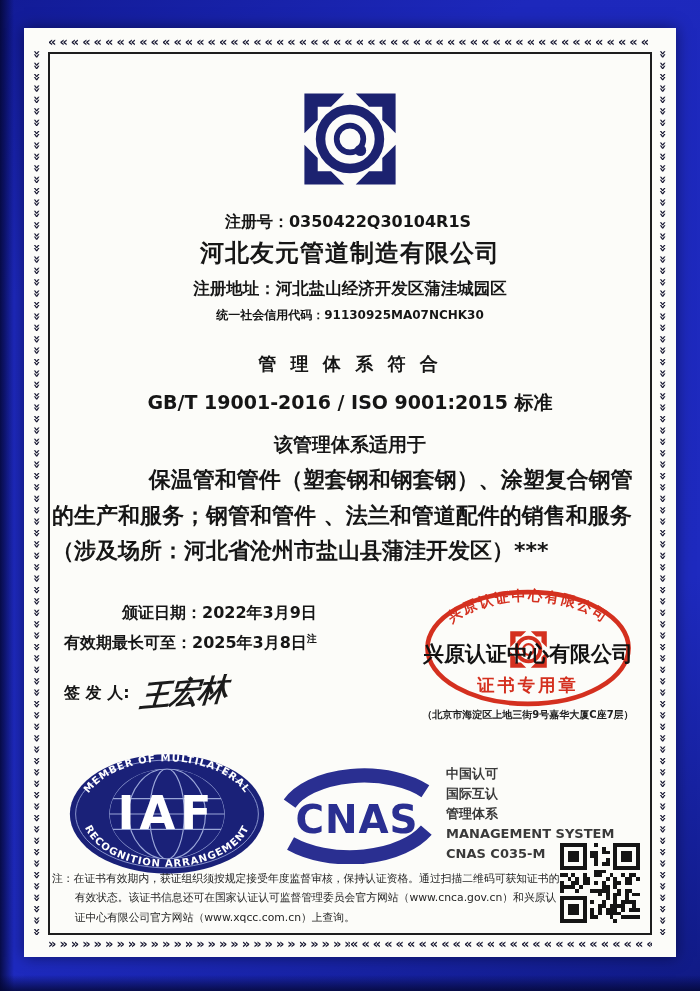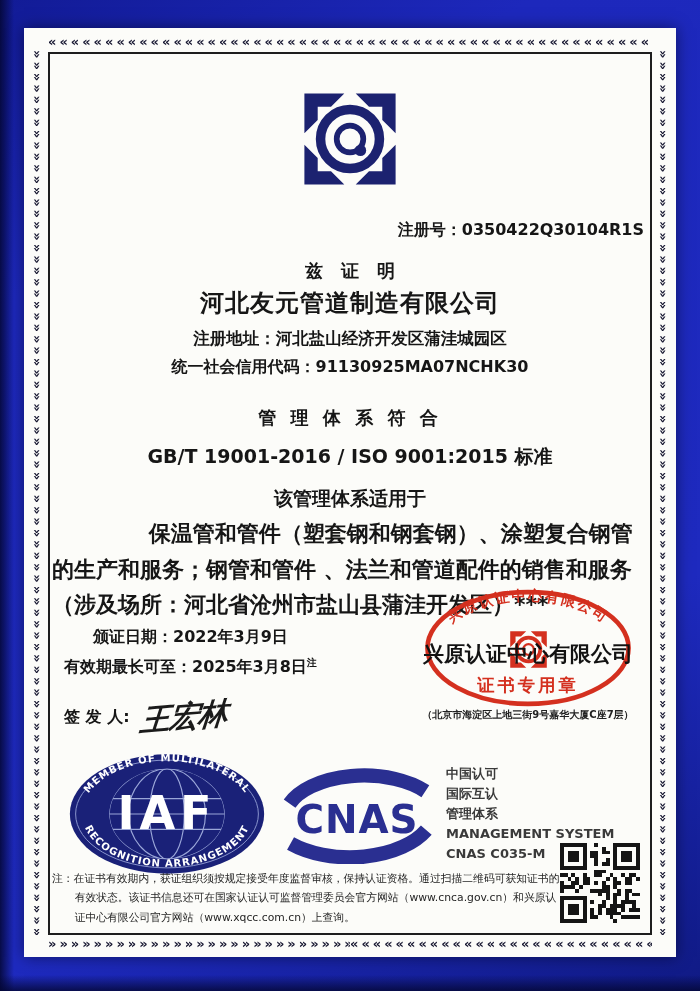--- a/index.html
+++ b/index.html
@@ -28,32 +28,32 @@
   .chev-bottom span{flex:1;overflow:hidden;}
   .chev-bottom .cb-right{text-align:right;}
   .chev-side{top:22px;bottom:22px;width:14px;writing-mode:vertical-rl;text-orientation:mixed;}
   .chev-left{left:6px;}
   .chev-right{right:6px;}
   .rule{position:absolute;left:24px;right:24px;top:24px;bottom:22px;border:2px solid #1e1e1e;}
   .content{position:absolute;left:28px;right:28px;top:28px;bottom:26px;text-align:center;color:#161616;}
 
   .logo-mark{display:block;margin:26px auto 0;}
   .title{margin-top:10px;font-size:37px;font-weight:900;letter-spacing:2px;color:#101010;}
-  .reg-line{margin-top:24px;text-align:right;padding-right:4px;font-size:16px;font-weight:700;}
+  .reg-line{margin-top:16px;text-align:center;padding-right:4px;font-size:16px;font-weight:700;}
   .hereby{margin-top:18px;font-size:18px;font-weight:700;}
   .company{margin-top:4px;font-size:24px;font-weight:800;letter-spacing:1px;}
   .addr{margin-top:9px;font-size:16.5px;font-weight:600;}
-  .credit{margin-top:7px;font-size:16px;font-weight:600;}
+  .credit{margin-top:7px;font-size:12px;font-weight:600;}
   .conf{margin-top:28px;font-size:18px;font-weight:800;letter-spacing:4px;}
   .standard{margin-top:14px;font-size:19px;font-weight:800;}
   .scope-head{margin-top:16px;font-size:19px;font-weight:600;}
   .scope{margin:4px auto 0;width:596px;text-align:left;font-size:22px;font-weight:700;
     line-height:1.62;text-indent:4.4em;}
 
-  .issue-block{position:absolute;left:12px;top:566px;text-align:center;font-size:16px;
+  .issue-block{position:absolute;left:12px;top:542px;text-align:right;font-size:16px;
     font-weight:600;line-height:1.85;}
   .issue-block sup{font-size:10px;}
   .sign-row{margin-top:8px;display:flex;align-items:center;}
   .signature{display:inline-block;margin-left:10px;font-family:"DejaVu Serif",serif;
     font-style:italic;font-weight:700;font-size:30px;letter-spacing:-1px;
     transform:rotate(-5deg) skewX(-10deg);color:#1b1b1b;}
 
   .issuer-block{position:absolute;top:528px;right:-6px;width:252px;text-align:center;}
   .seal-wrap{position:relative;width:234px;margin:0 auto;}
   .issuer-name{position:absolute;top:56px;left:50%;transform:translateX(-50%);
@@ -100,21 +100,20 @@
       <circle cx="60" cy="60" r="31" fill="none" stroke="#1c2270" stroke-width="10"></circle>
       <circle cx="60" cy="60" r="14" fill="none" stroke="#1c2270" stroke-width="6"></circle>
       <circle cx="71" cy="72" r="6" fill="#1c2270"></circle>
     </svg>
 
 
     <div class="reg-line">
       <span>注册号：</span><span>0350422Q30104R1S</span>
     </div>
 
-    <div class="hereby">兹　证　明</div>
     <div class="company">河北友元管道制造有限公司</div>
     <div class="addr">注册地址：河北盐山经济开发区蒲洼城园区</div>
     <div class="credit">统一社会信用代码：91130925MA07NCHK30</div>
 
     <div class="conf">管 理 体 系 符 合</div>
     <div class="standard">GB/T 19001-2016 / ISO 9001:2015 标准</div>
 
     <div class="scope-head">该管理体系适用于</div>
     <div class="scope">保温管和管件（塑套钢和钢套钢）、涂塑复合钢管的生产和服务；钢管和管件 、法兰和管道配件的销售和服务（涉及场所：河北省沧州市盐山县蒲洼开发区）***</div>
 

